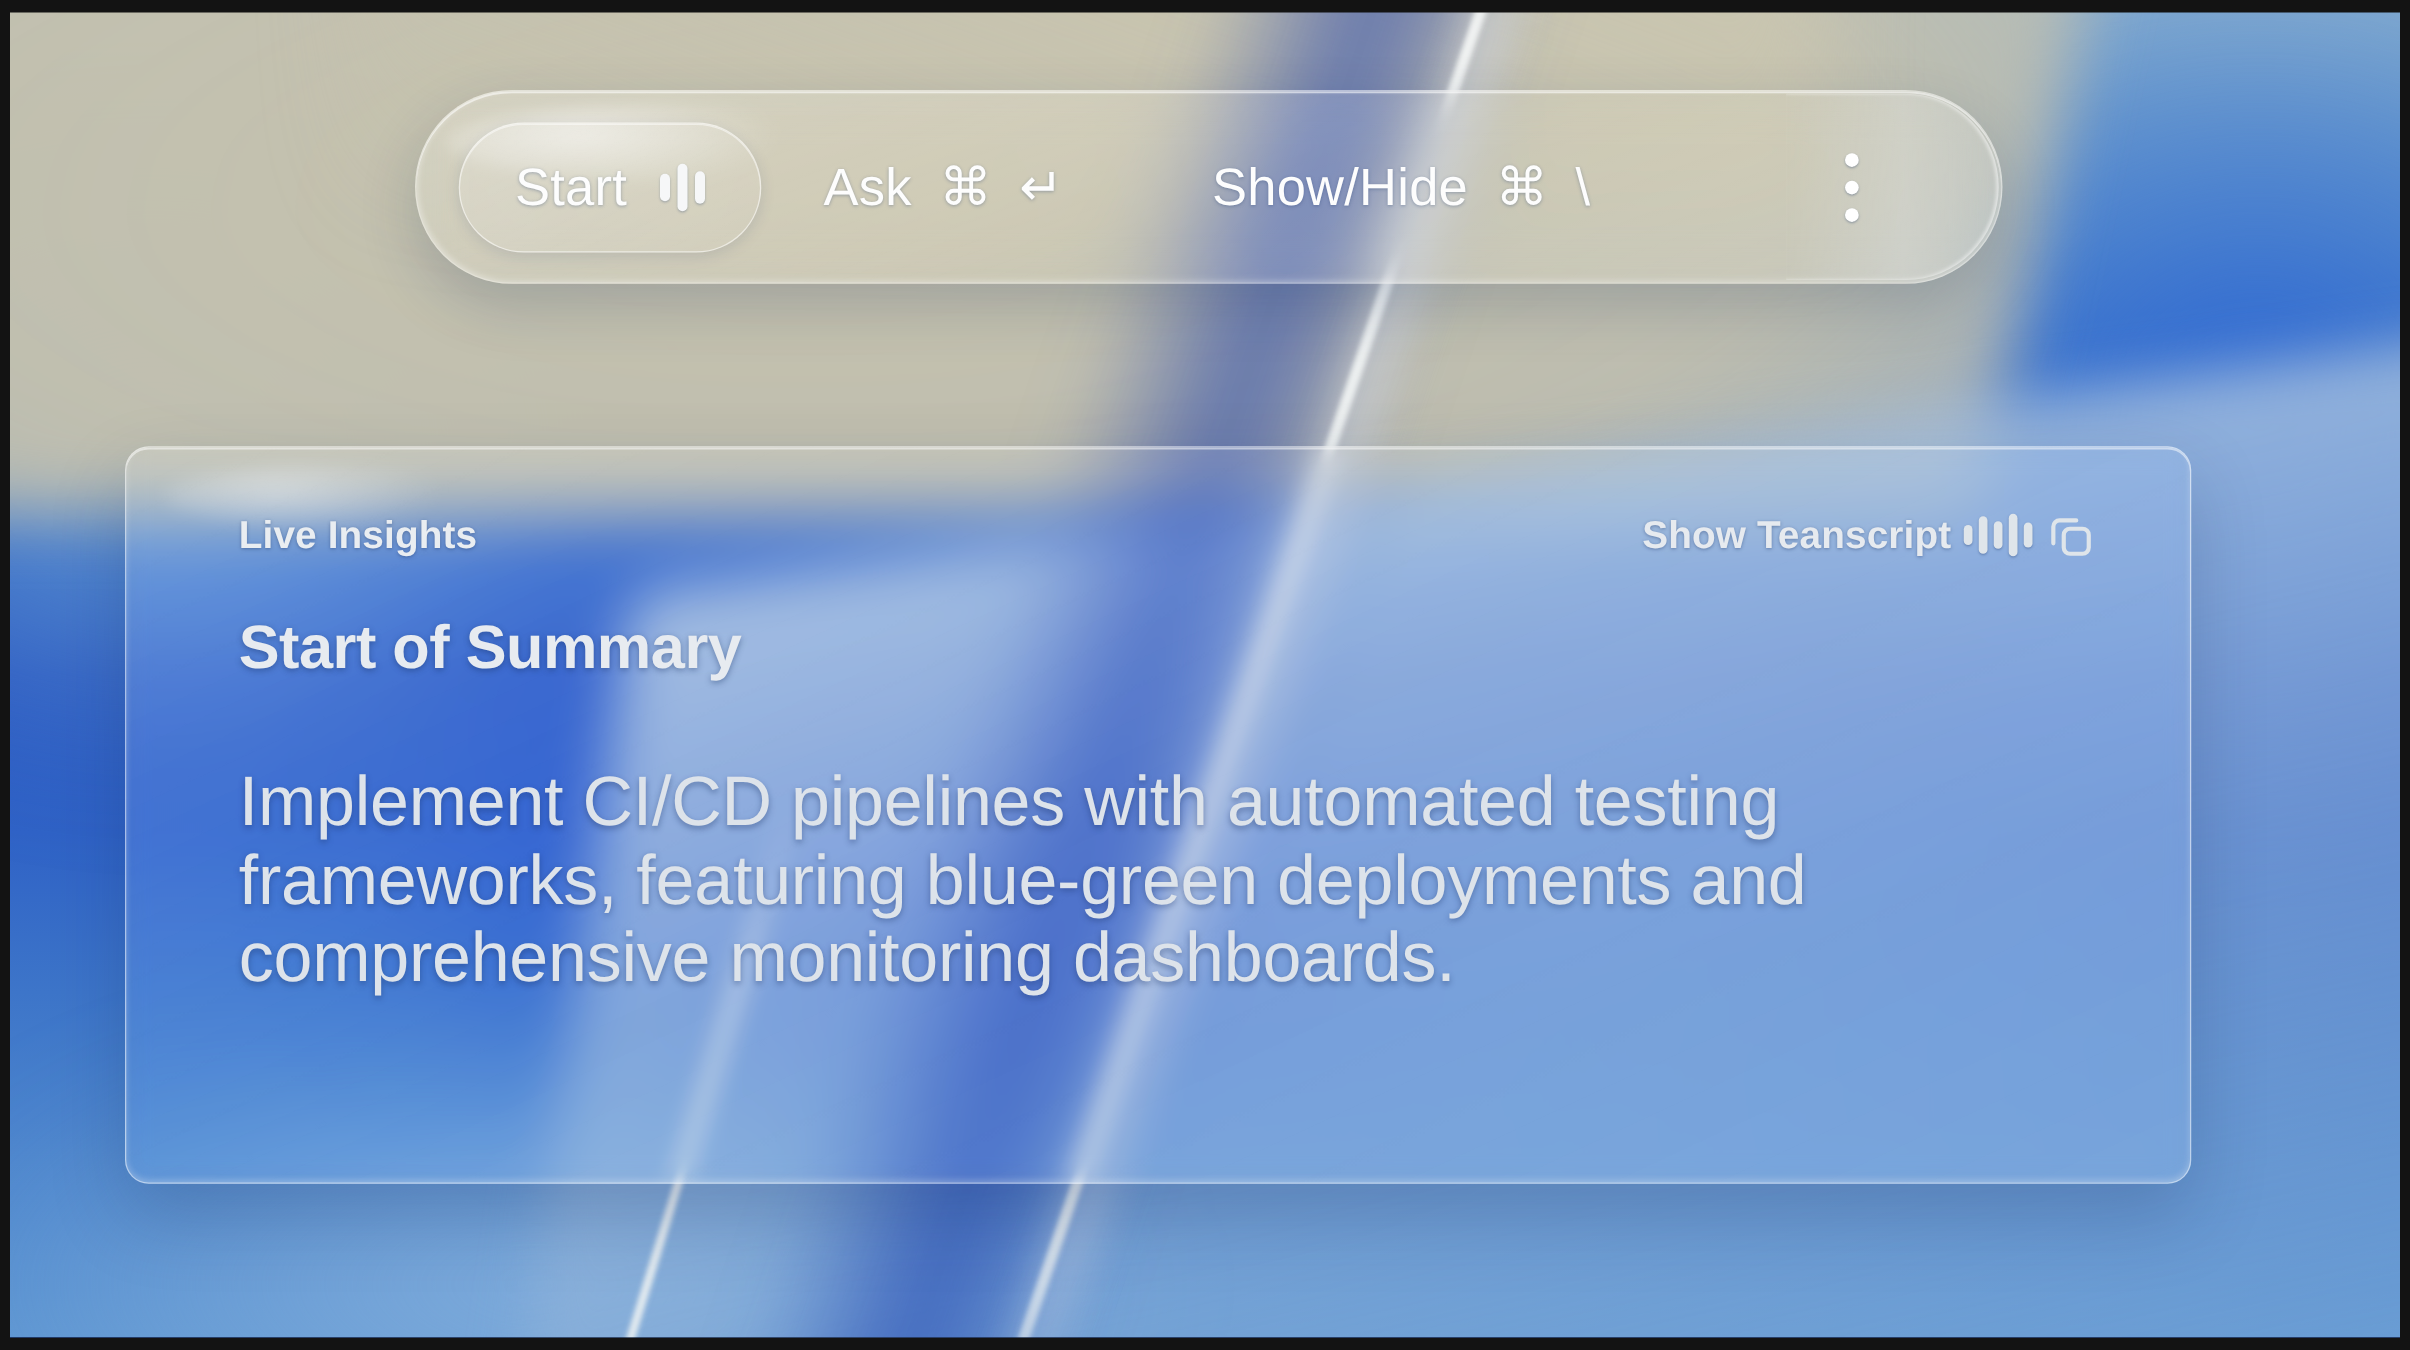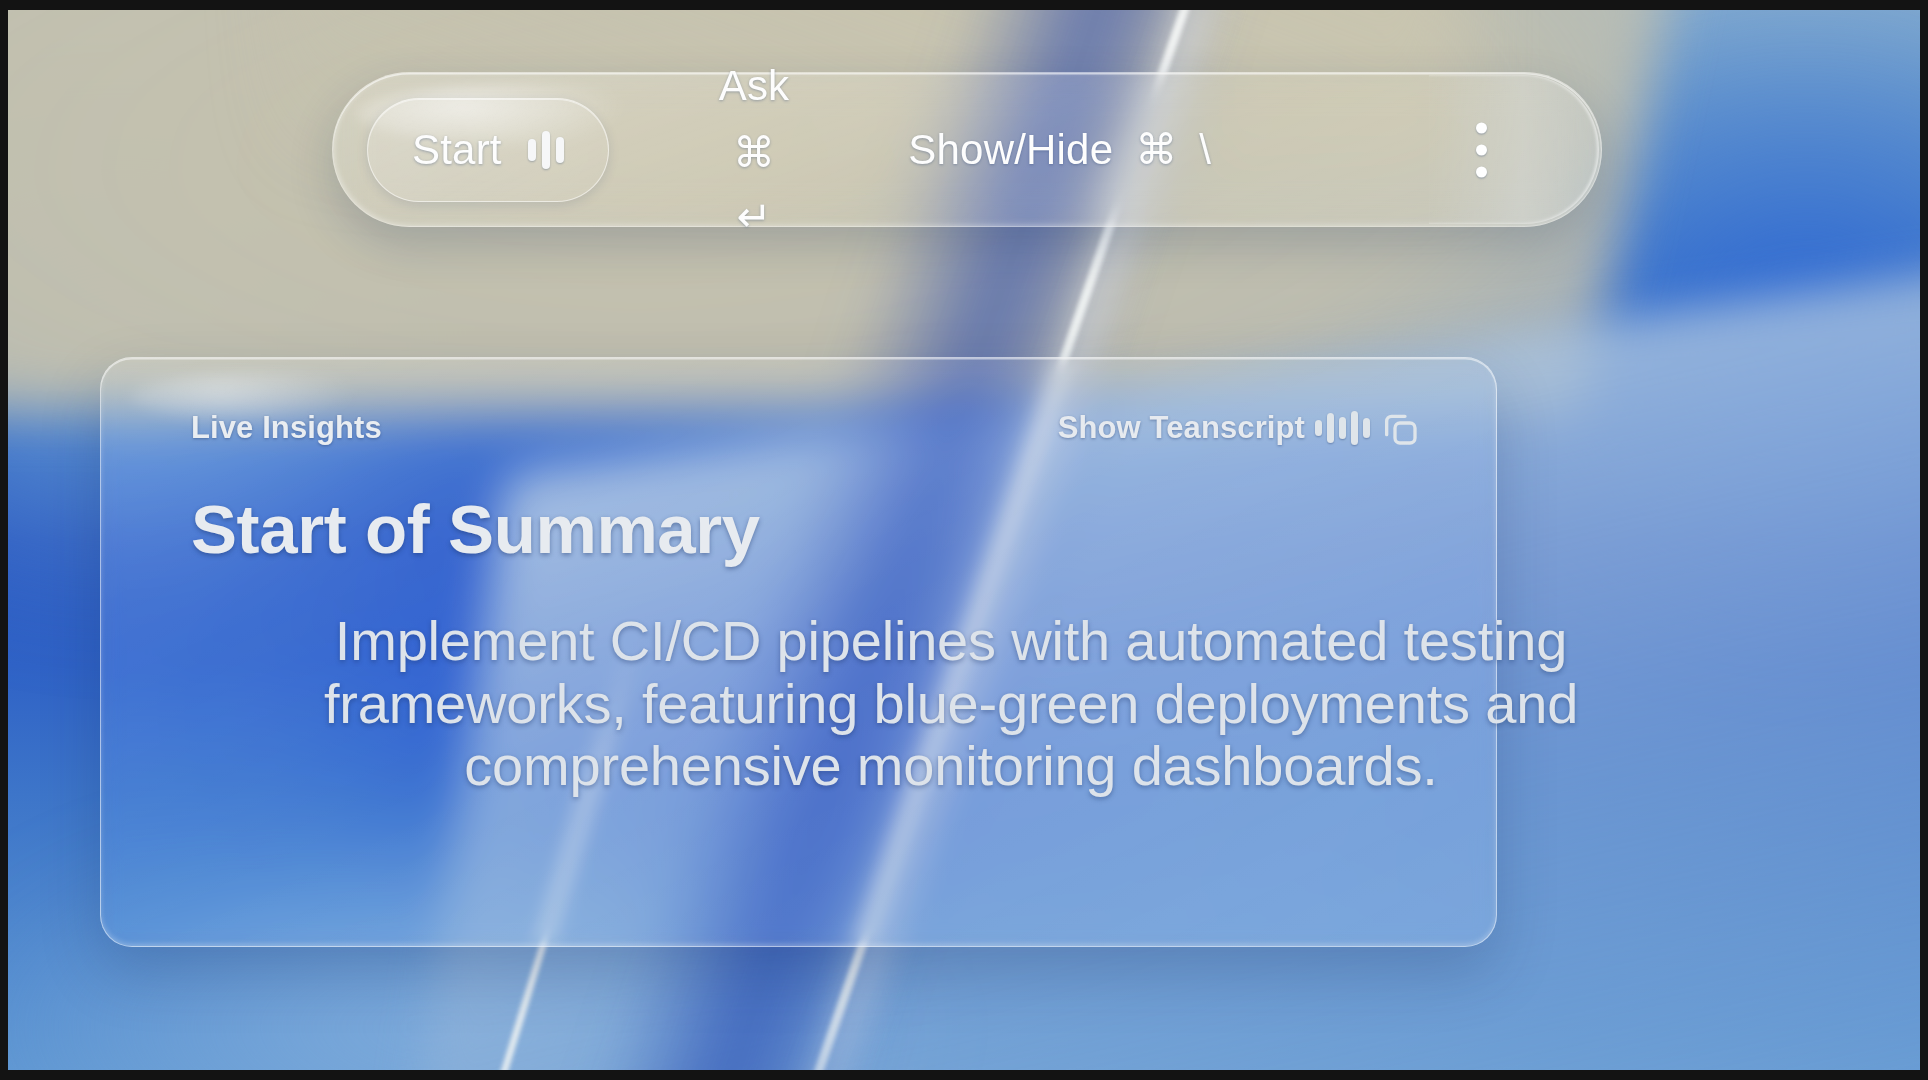--- a/index.html
+++ b/index.html
@@ -231,21 +231,21 @@
     display:flex; align-items:center; gap: 22px;
     cursor:pointer;
     padding: 10px 6px;
   }
   .tb-key{
     color:#fdfdfd;
     font-size: 42px;
     line-height:1;
     text-shadow: 0 1px 3px rgba(35,60,110,0.35);
   }
-  .tb-gap-a{ margin-left: 104px; flex-direction: column; }
+  .tb-gap-a{ margin-left: 44px; }
   .tb-gap-b{ margin-left: 107px; }
 
   .kebab{
     position:absolute;
     right: 100px;
     top: 50%;
     transform: translateY(-50%);
     display:flex; flex-direction:column; gap:11px;
     padding: 10px 14px;
     cursor:pointer;
@@ -263,34 +263,33 @@
   .wave3 span{ display:block; width:8px; border-radius:4px; background:#f6f7f8; box-shadow:0 1px 2px rgba(30,55,100,.3); }
   .wave3 span:nth-child(1){ height: 22px; }
   .wave3 span:nth-child(2){ height: 38px; }
   .wave3 span:nth-child(3){ height: 26px; }
 
   
   #panel{
     position:absolute;
     left: 100px;
     top: 357px;
-    width: 1397px;
+    width: 1653px;
     height: 590px;
-    border-radius: 32px;
+    border-radius: 19px;
     background: linear-gradient(155deg, rgba(255,255,255,0.16), rgba(255,255,255,0.05) 48%, rgba(255,255,255,0.12));
     backdrop-filter: blur(10px) saturate(108%);
     -webkit-backdrop-filter: blur(10px) saturate(108%);
     border: 1.4px solid rgba(255,255,255,0.55);
     box-shadow:
       inset 0 1.5px 0 rgba(255,255,255,0.5),
       inset 0 -2px 5px rgba(255,255,255,0.25),
       0 26px 60px rgba(18,42,92,0.22);
     z-index: 15;
     overflow: visible;
-    text-align: center;
   }
   #panel .p-gloss{
     position:absolute;
     left: 30px; top: 14px;
     width: 260px; height: 50px;
     border-radius: 50%;
     background: radial-gradient(65% 100% at 35% 40%, rgba(255,255,255,0.4), rgba(255,255,255,0) 78%);
     filter: blur(7px);
     pointer-events:none;
   }
@@ -326,21 +325,21 @@
   .wave5 span:nth-child(3){ height: 22px; }
   .wave5 span:nth-child(4){ height: 34px; }
   .wave5 span:nth-child(5){ height: 20px; }
 
   .copy-ic{ width: 40px; height: 40px; cursor:pointer; display:block; }
 
   .p-h1{
     position:absolute;
     left: 90px; top: 132px;
     color:#e7ebf0;
-    font-size: 69px;
+    font-size: 49px;
     font-weight: 700;
     letter-spacing: -0.4px;
     text-shadow: 0 2px 5px rgba(20,42,92,0.42);
   }
   .p-body{
     position:absolute;
     left: 90px; top: 252px;
     width: 1520px;
     color:#dde3ea;
     font-size: 56px;

